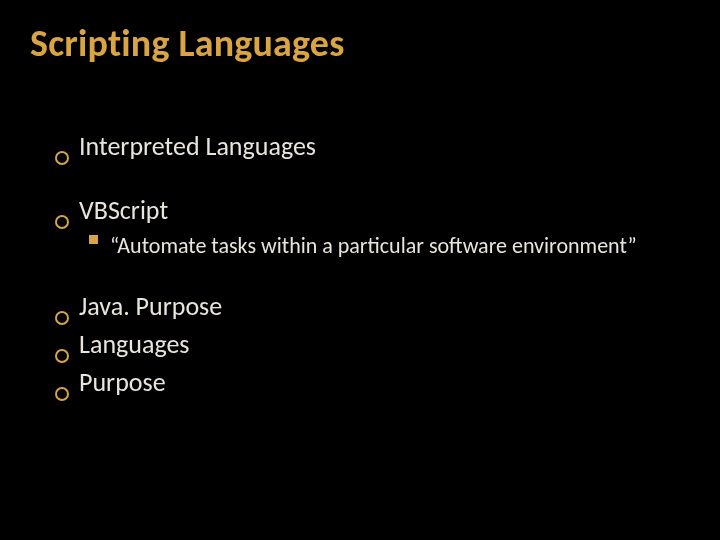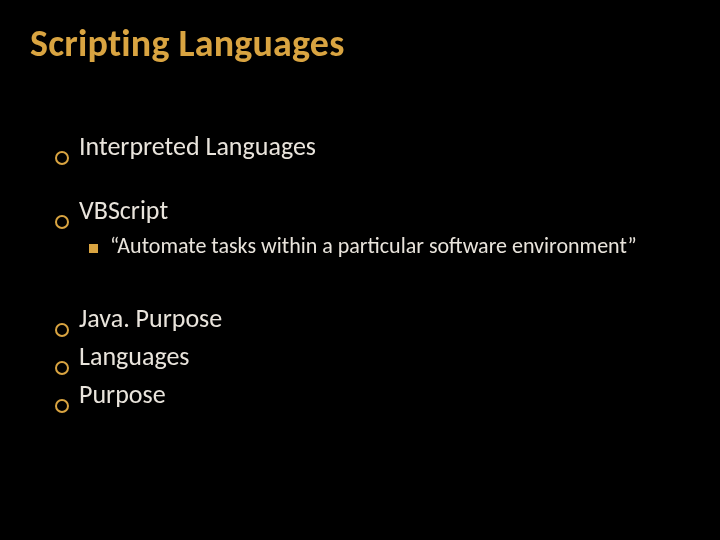--- a/index.html
+++ b/index.html
@@ -72,24 +72,24 @@
   .l1 .text {
     font-size: 26px;
     color: #e9e4dc;
     font-weight: 400;
   }
   .gap {
     height: 26px;
   }
   .l2 {
     display: flex;
-    align-items: center;
+    align-items: flex-start;
     margin-left: 34px;
     margin-top: 6px;
-    margin-bottom: 16px;
+    margin-bottom: 4px;
   }
   .l2 .bullet-square {
     flex: 0 0 auto;
     width: 9px;
     height: 9px;
     background: #d9a441;
     margin-right: 12px;
     position: relative;
     top: 3px;
   }

